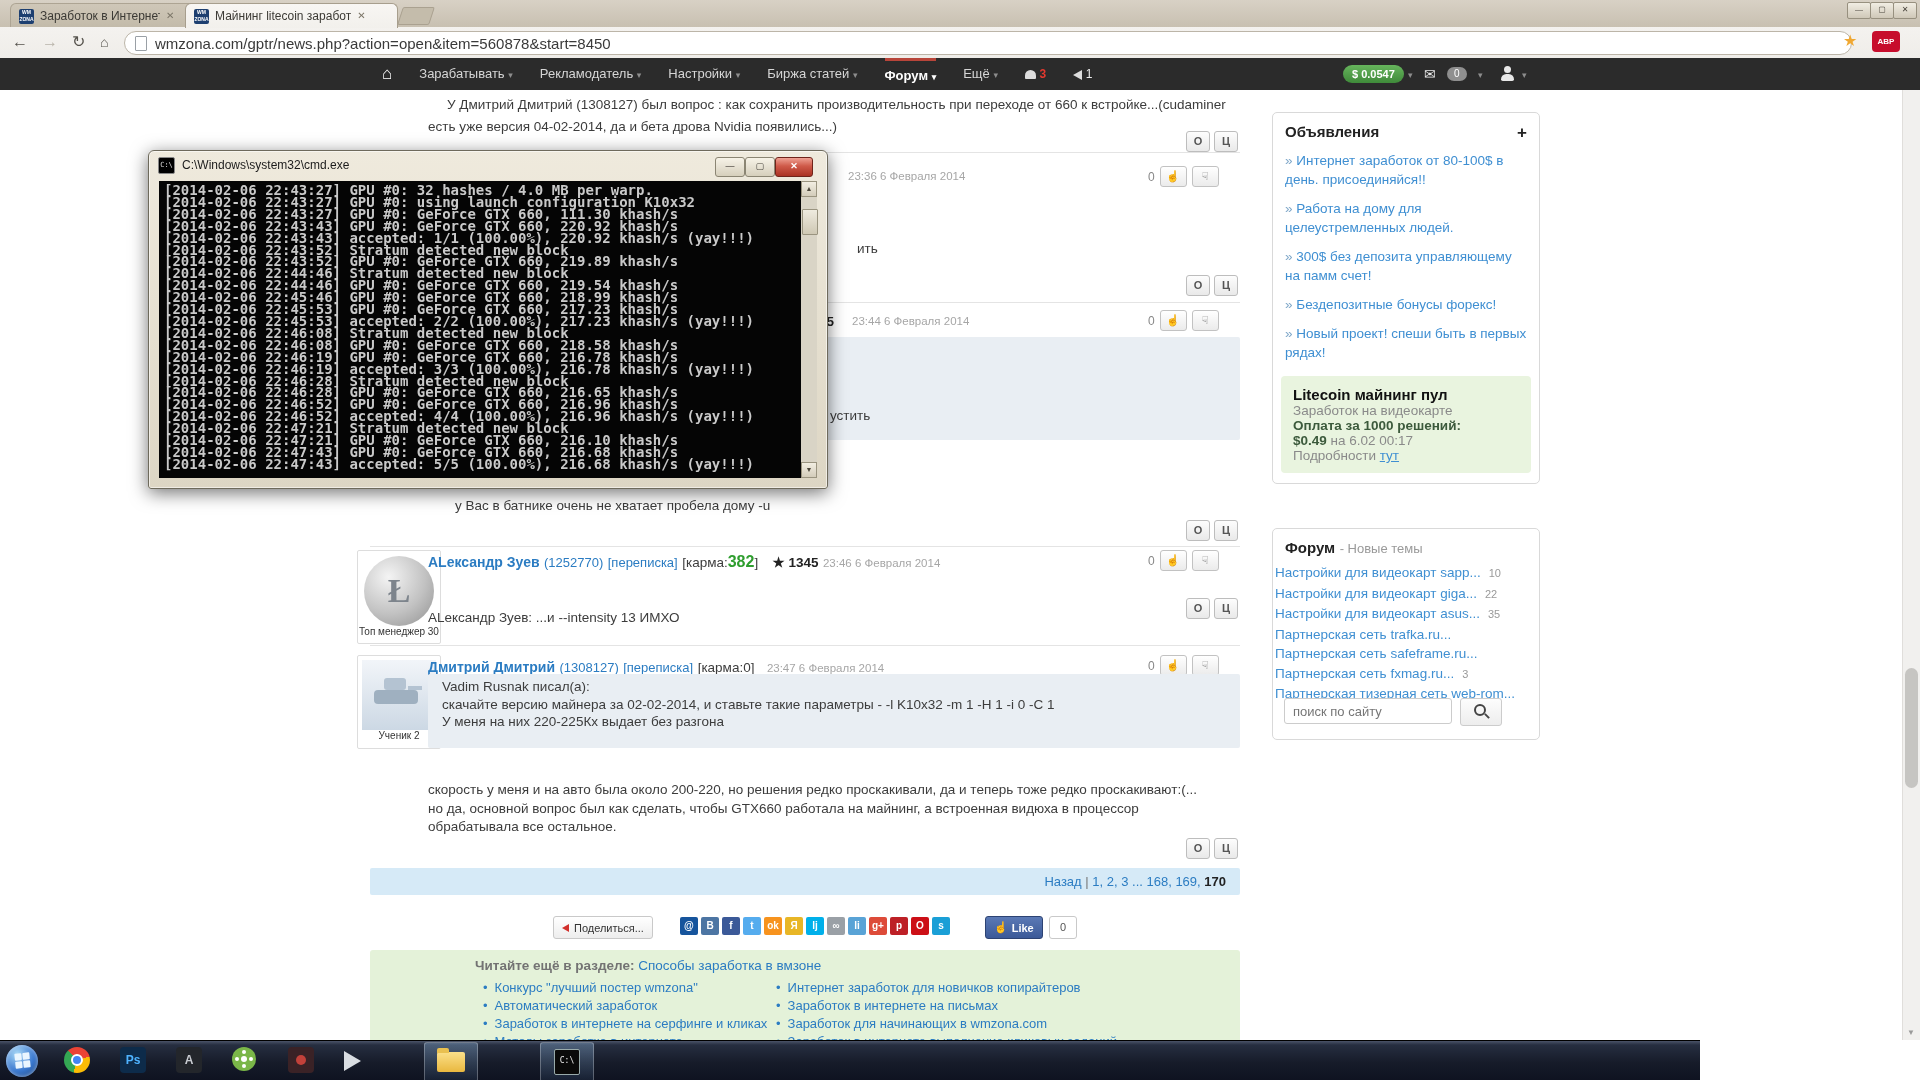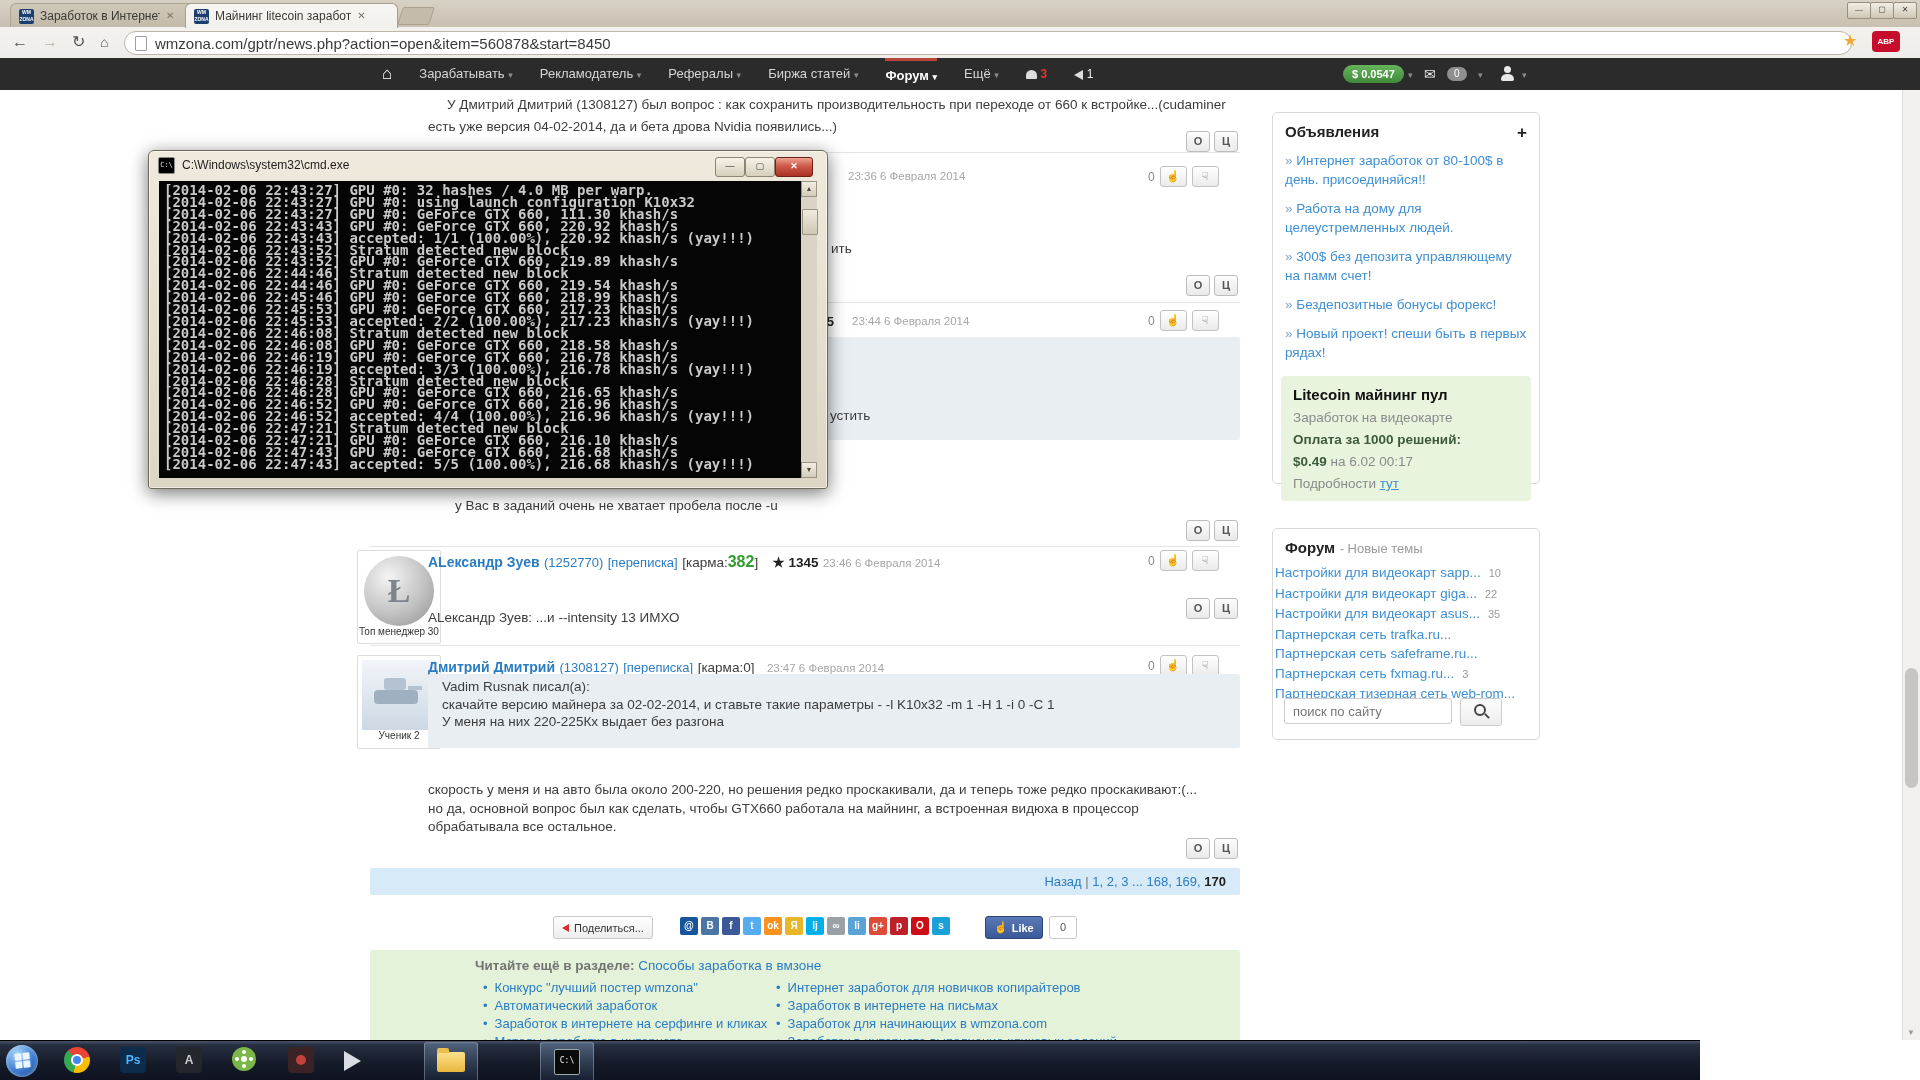--- a/index.html
+++ b/index.html
@@ -106,21 +106,21 @@
   .fitem:before{content:"•";color:#2b7cc2;margin-right:7px;}
 
   
   .sbox{position:absolute;left:1272px;width:268px;background:#fff;border:1px solid #d9d9d9;border-radius:5px;box-sizing:border-box;}
   .sbt{font-size:15px;font-weight:bold;color:#222;}
   .sbsub{font-size:13px;color:#9a9a9a;font-weight:normal;}
   .adsit{font-size:13.5px;color:#3f8fd2;line-height:19px;margin:10px 12px 0 12px;}
   .adsit .arr{color:#7ea7c9;}
   .litebox{margin:14px 8px 10px 8px;background:#e9f4df;border-radius:4px;padding:10px 12px;}
   .litetitle{font-size:15px;font-weight:bold;color:#111;}
-  .liteline{font-size:13.5px;color:#8a8a8a;margin-top:7px;}
+  .liteline{font-size:13.5px;color:#8a8a8a;}
   .liteb{font-weight:bold;color:#3c5a3c;}
   .litelink{color:#3f8fd2;text-decoration:underline;}
   .topic{font-size:13.5px;color:#3f8fd2;line-height:19.5px;margin:0 2px;white-space:nowrap;}
   .tcount{font-size:11px;color:#999;margin-left:8px;}
   .sinput{position:absolute;left:1284px;top:698px;width:168px;height:26px;border:1px solid #ccc;border-radius:3px;
     font-size:13px;color:#999;padding:0 8px;font-family:"Liberation Sans",sans-serif;box-sizing:border-box;}
   .sbtn{position:absolute;left:1460px;top:698px;width:40px;height:26px;border:1px solid #ccc;border-radius:3px;
     background:linear-gradient(#fdfdfd,#ededed);}
   .mag{position:absolute;left:13px;top:5px;width:8px;height:8px;border:2px solid #444;border-radius:50%;}
   .mag:after{content:"";position:absolute;left:8px;top:9px;width:6px;height:2px;background:#444;transform:rotate(45deg);}
@@ -208,21 +208,21 @@
     </div>
     <span class="star">★</span>
     <div class="abp">ABP</div>
   </div>
 
   <div class="navbar">
     <div class="navrow">
       <span class="home">⌂</span>
       <span class="nav-item"><span>Зарабатывать</span> <span class="caret">▾</span></span>
       <span class="nav-item"><span>Рекламодатель</span> <span class="caret">▾</span></span>
-      <span class="nav-item"><span>Рефералы</span> <span class="caret">▾</span></span>
+      <span class="nav-item"><span>Настройки</span> <span class="caret">▾</span></span>
       <span class="nav-item"><span>Биржа статей</span> <span class="caret">▾</span></span>
       <span class="nav-item active"><span>Форум</span> <span class="caret" style="color:#fff;">▾</span></span>
       <span class="nav-item"><span>Ещё</span> <span class="caret">▾</span></span>
       <span class="nav-item"><span class="bellico"></span> <span class="count-red">3</span></span>
       <span class="nav-item"><span class="megaico"></span> <span class="count-wh">1</span></span>
     </div>
     <div class="pill-green">$ 0.0547</div>
     <span class="ncaret" style="left:1408px;">▾</span>
     <span class="envelope">✉</span>
     <div class="pill-gray">0</div>
@@ -239,39 +239,39 @@
   </div>
 
   <div class="sep" style="top:152px;"></div>
 
   <span class="meta abs" style="left:848px;top:170px;">23:36 6 Февраля 2014</span>
   <div class="votes" style="left:1148px;top:166px;">
     <span class="vcount">0</span>
     <div class="tbtn">☝</div>
     <div class="tbtn">☟</div>
   </div>
-  <span class="ptext abs" style="left:831px;top:241px;">ить</span>
+  <span class="ptext abs" style="left:857px;top:241px;">ить</span>
   <div class="ocp" style="left:1186px;top:275px;">
     <div class="ocb">О</div>
     <div class="ocb">Ц</div>
   </div>
 
   <div class="sep" style="top:302px;"></div>
 
   <span class="stars abs" style="left:788px;top:313px;">★ 1345</span>
   <span class="meta abs" style="left:852px;top:315px;">23:44 6 Февраля 2014</span>
   <div class="votes" style="left:1148px;top:310px;">
     <span class="vcount">0</span>
     <div class="tbtn">☝</div>
     <div class="tbtn">☟</div>
   </div>
   <div class="quote" style="left:428px;top:337px;width:812px;height:103px;">
     <span class="ptext abs" style="left:402px;top:71px;">устить</span>
   </div>
-  <div class="ptext abs" style="left:455px;top:498px;">у Вас в заданий очень не хватает пробела после -u</div>
+  <div class="ptext abs" style="left:455px;top:498px;">у Вас в батнике очень не хватает пробела дому -u</div>
   <div class="ocp" style="left:1186px;top:520px;">
     <div class="ocb">О</div>
     <div class="ocb">Ц</div>
   </div>
 
   <div class="sep" style="top:546px;"></div>
 
   <div class="avatarbox" style="left:357px;top:550px;height:92px;">
     <div class="coin" actable="false">Ł</div>
     <div class="avcap">Топ менеджер 300</div>

